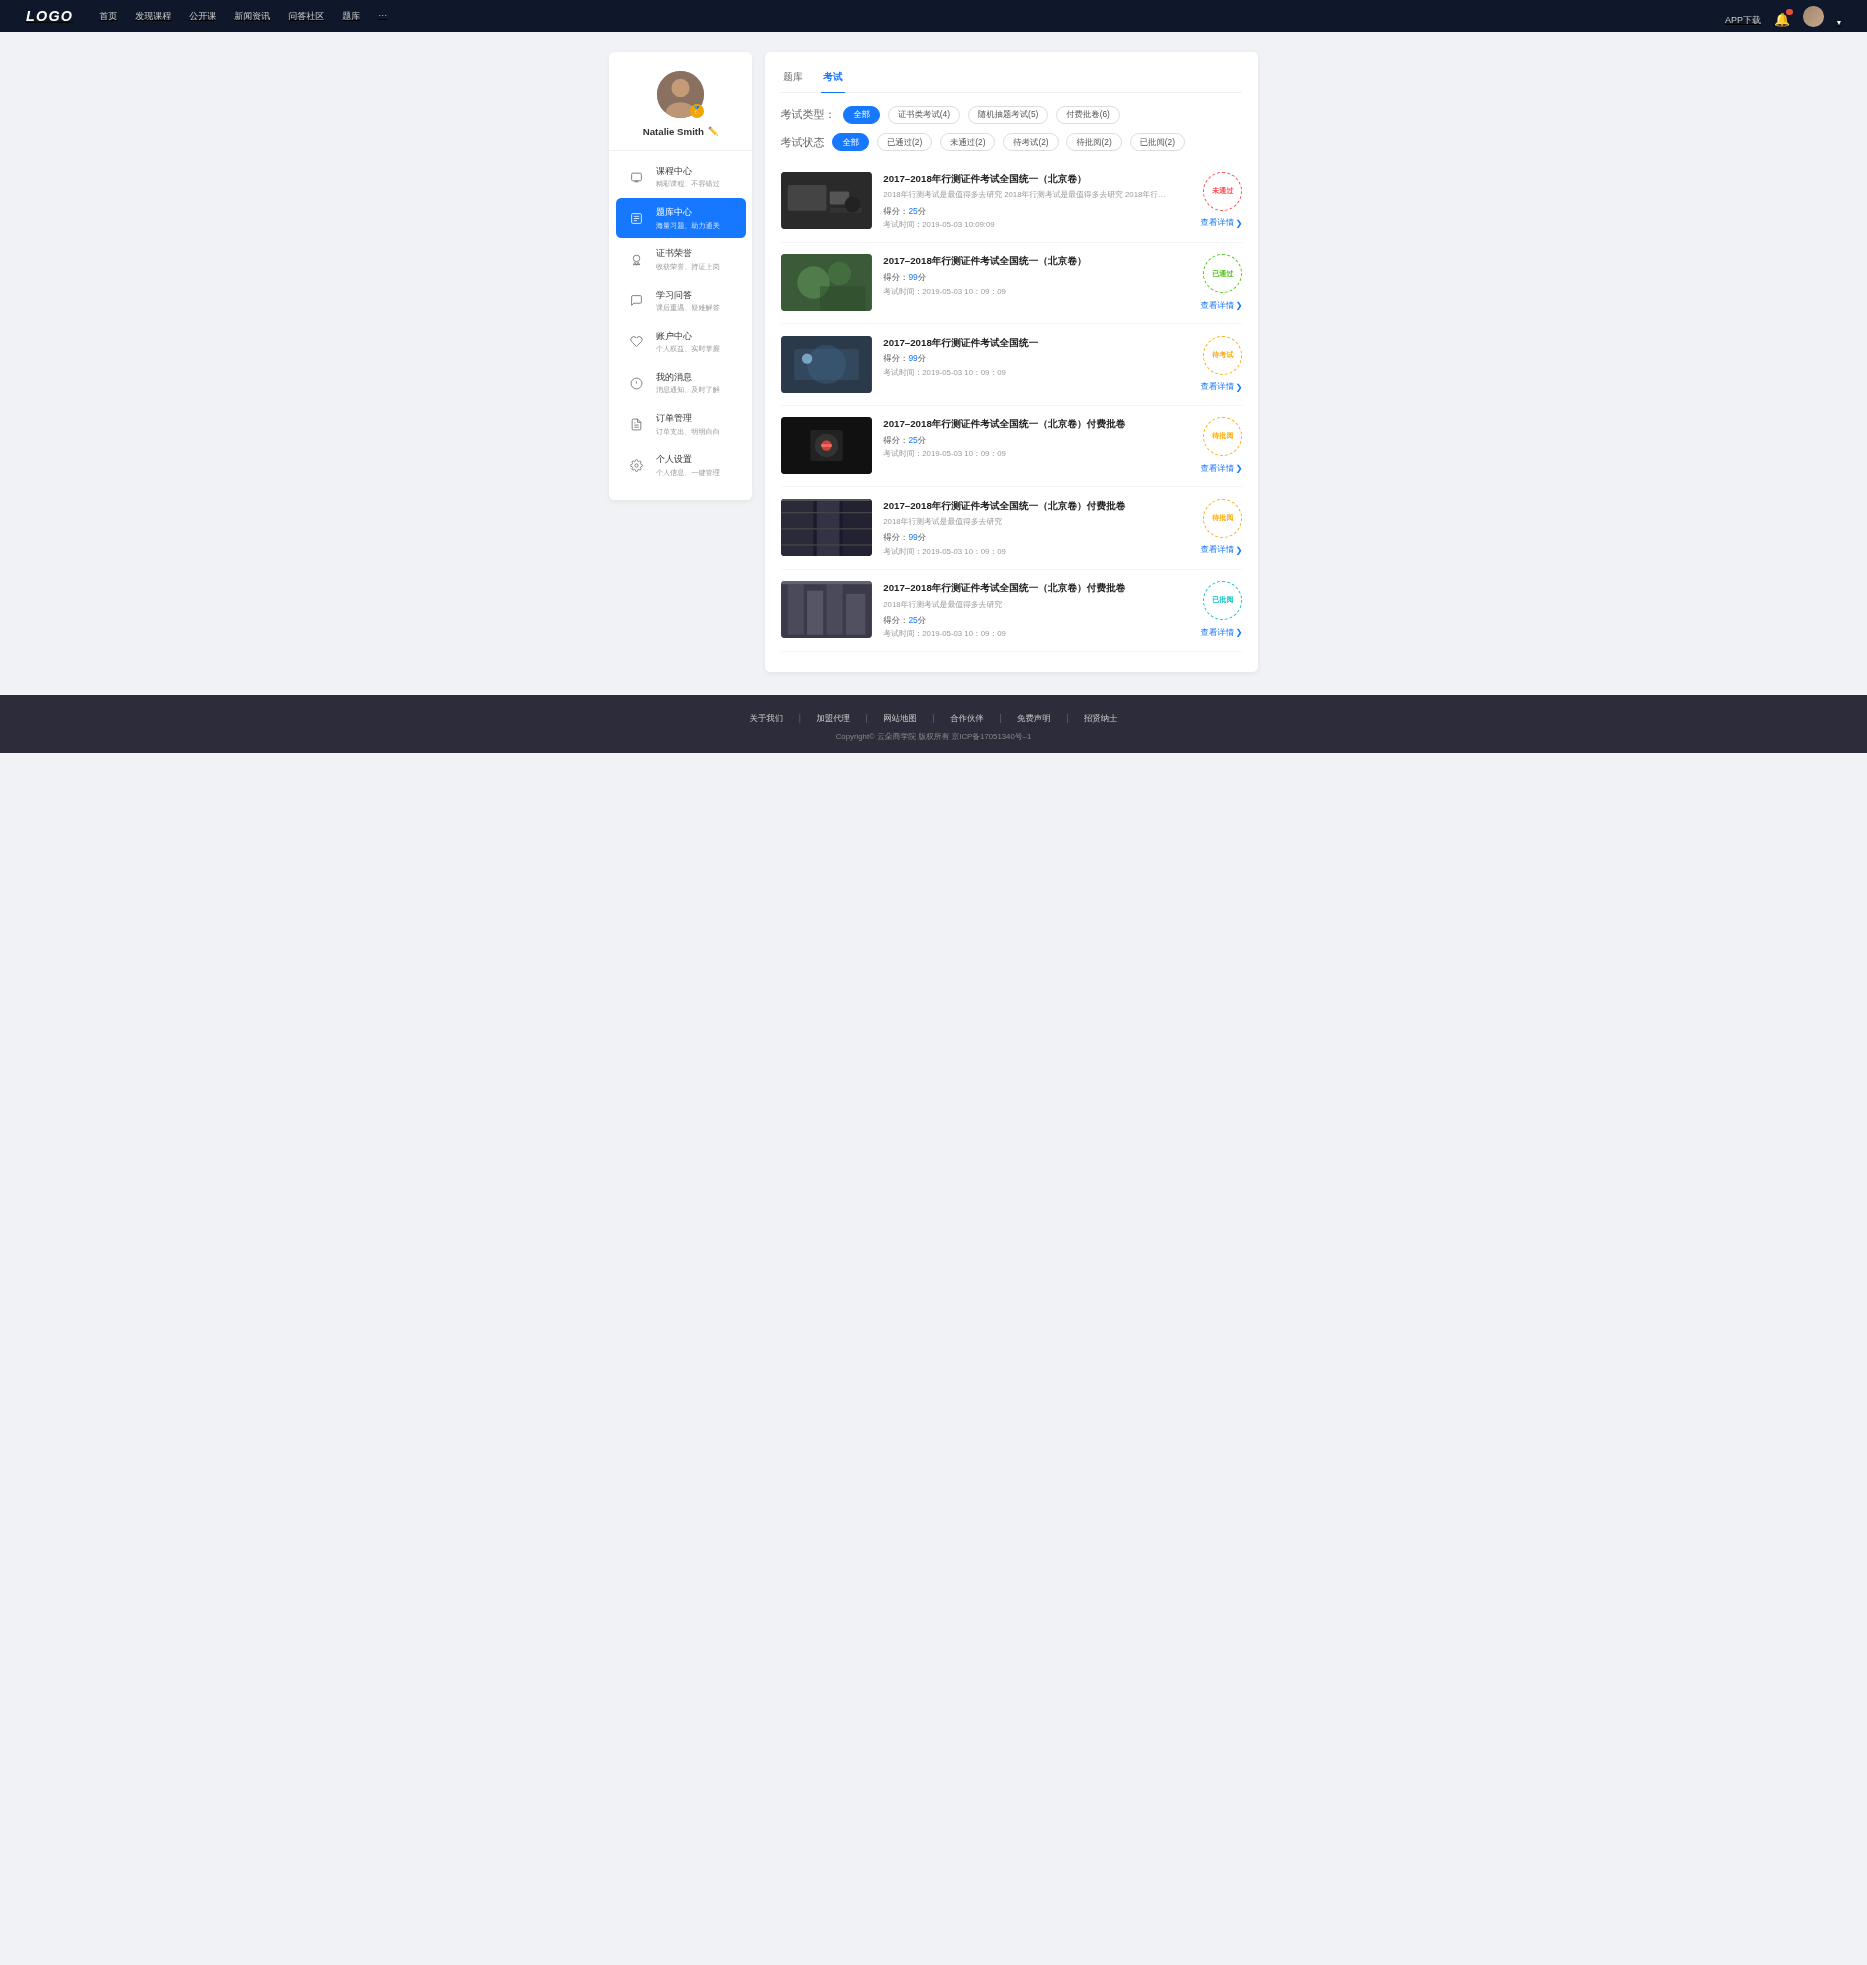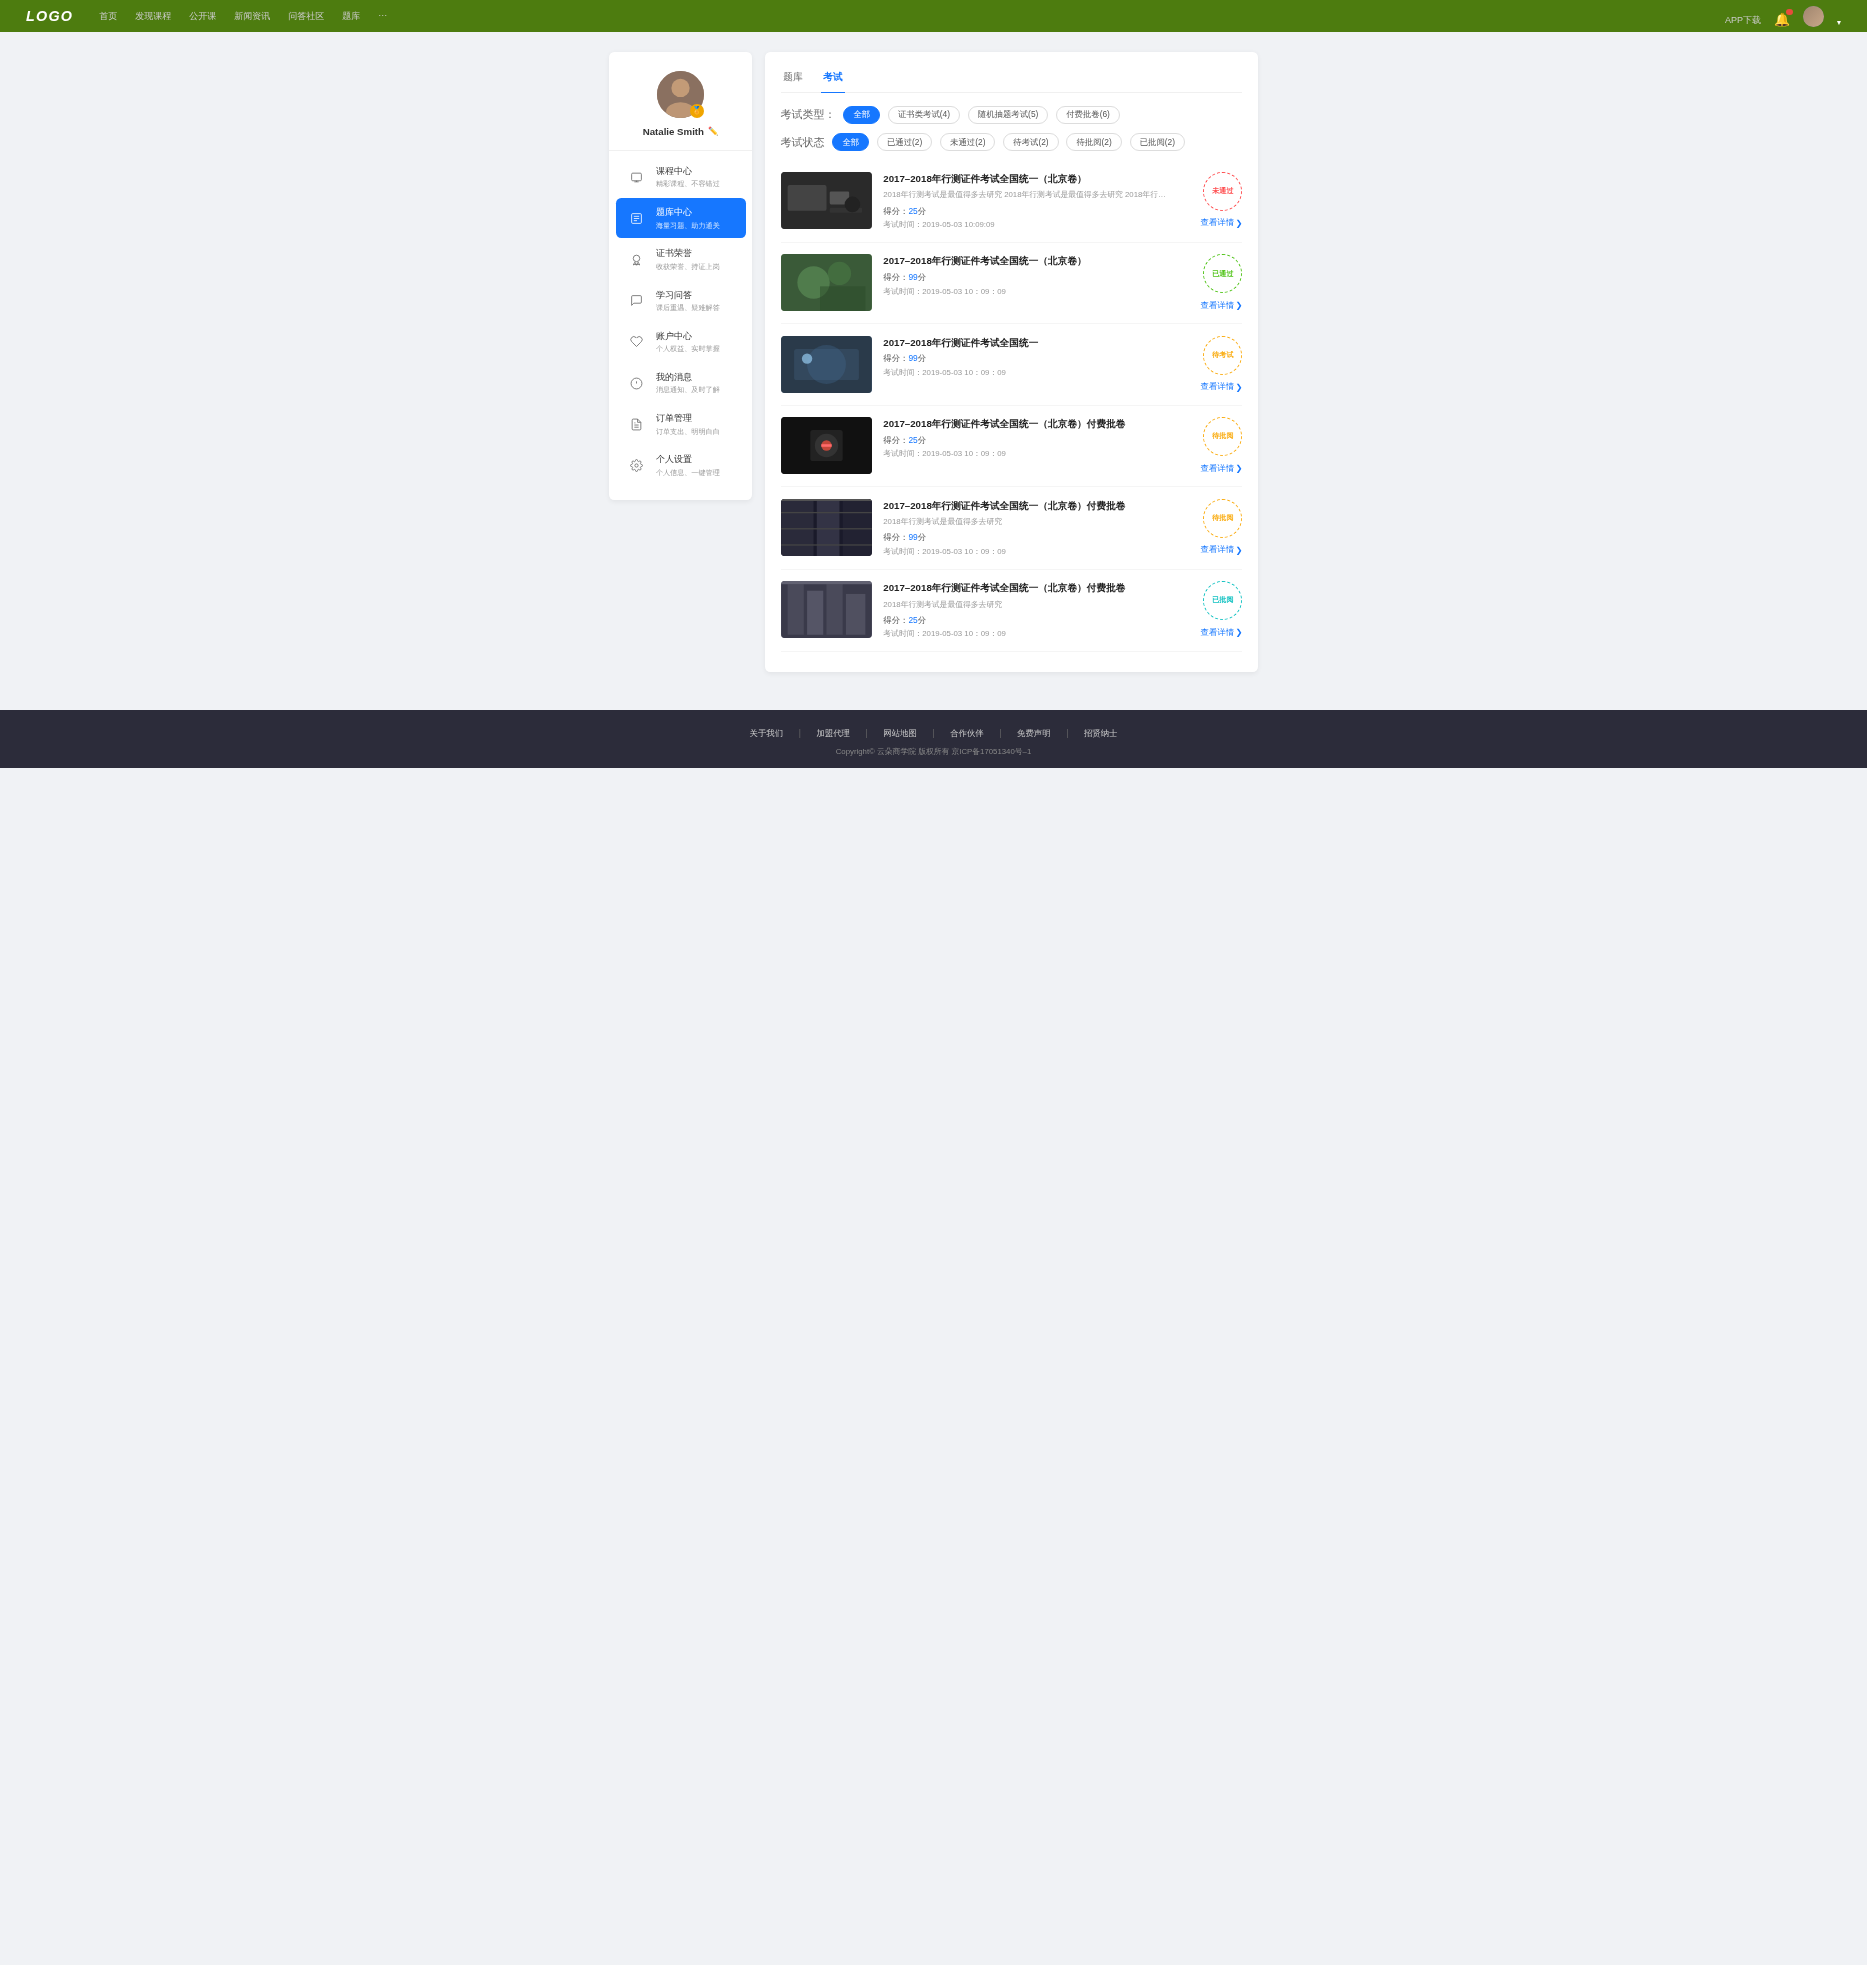--- a/index.html
+++ b/index.html
@@ -1,27 +1,28 @@
 <!DOCTYPE html>
 <html style="font-size:10.4px"><head>
   <meta charset="utf-8">
   <style>
     * { box-sizing: border-box; margin: 0; padding: 0; }
     body { font-family: 'PingFang SC', 'Microsoft YaHei', sans-serif; background: #f0f2f5; min-height: 100vh; }
 
     
     .header {
-      background: #4d7c0f;
+      background: #0f172a;
       height: 32px;
       display: flex;
       align-items: center;
       padding: 0 26px;
       position: sticky;
       top: 0;
       z-index: 100;
+      text-decoration: underline;
     }
     .header-logo {
       color: white;
       font-size: 14.3px;
       font-weight: bold;
       letter-spacing: 1.3px;
       margin-right: 26px;
       font-style: italic;
     }
     .header-nav {
@@ -332,21 +333,21 @@
       display: flex;
       align-items: center;
       gap: 1.3px;
       white-space: nowrap;
     }
 
     
     .footer {
       background: #2c2c3a;
       padding: 18px 0 10.4px;
-      margin-top: 38px;
+      margin-top: 23px;
     }
     .footer-links {
       display: flex;
       justify-content: center;
       gap: 15.6px;
       margin-bottom: 7.8px;
       flex-wrap: wrap;
     }
     .footer-link {
       color: #ccc;

